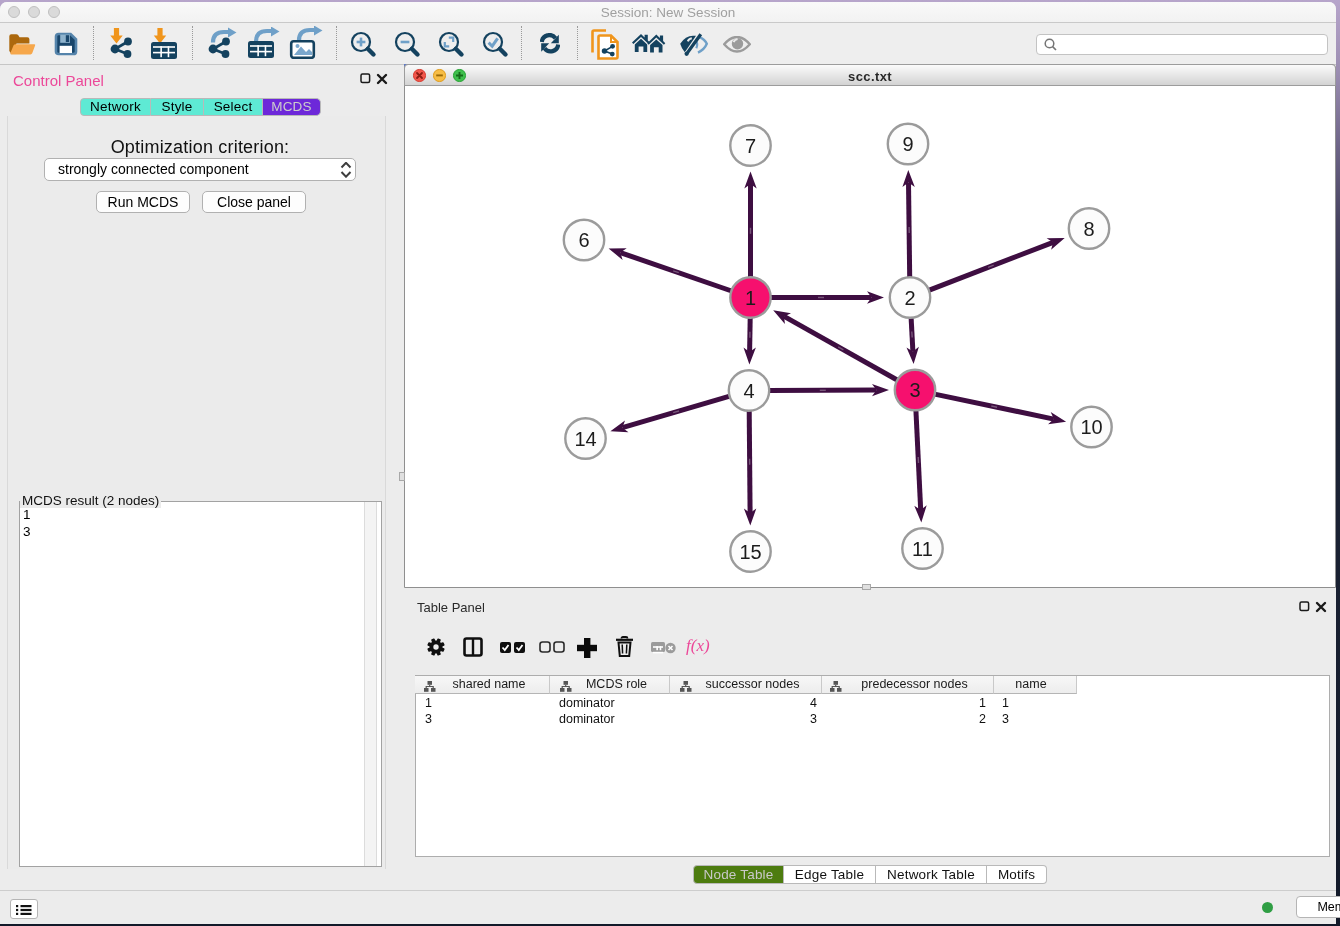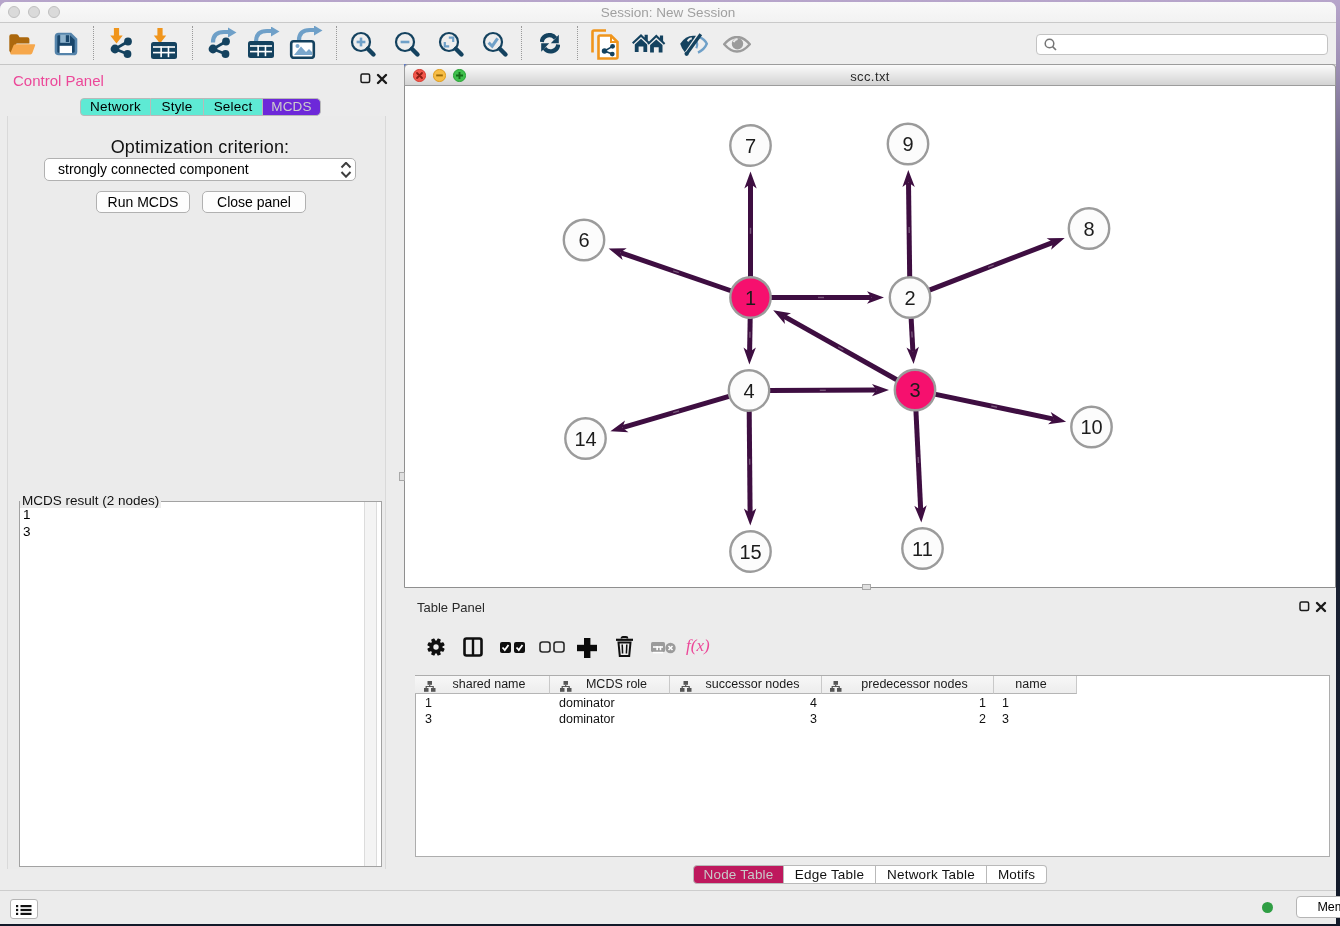--- a/index.html
+++ b/index.html
@@ -25,21 +25,21 @@
 #legend{position:absolute;left:20px;top:493px;background:#ebebeb;padding:0 2px;font-size:13.5px;color:#111}
 #mcdsbox{position:absolute;left:19px;top:501px;width:363px;height:366px;background:#fff;border:1px solid #a2a2a2}
 #mcdstrack{position:absolute;left:364px;top:502px;width:13px;height:364px;background:#f4f4f4;border-left:1px solid #dcdcdc;border-right:1px solid #dcdcdc}
 #mcdstext{position:absolute;left:23px;top:506px;font-size:13.5px;color:#000;line-height:17px}
 #statusbar{position:absolute;left:0;top:890px;width:1336px;height:34px;background:#ececec;border-top:1px solid #cdcdcd}
 #listbtn{position:absolute;left:10px;top:899px;width:28px;height:20px;background:#fff;border:1px solid #b5b5b5;border-radius:3px}
 #membtn{position:absolute;left:1296px;top:896px;width:76px;height:22px;background:#fff;border:1px solid #b5b5b5;border-radius:4px;font-size:12.5px;color:#000;line-height:20px;text-align:center;padding-left:12px}
 #memdot{position:absolute;left:1262px;top:902px;width:11px;height:11px;border-radius:50%;background:#2f9e44}
 #netframe{position:absolute;left:404px;top:64px;width:932px;height:524px;border:1px solid #8f8f8f;border-radius:4px 4px 0 0;background:#fff}
 #nettitle{position:absolute;left:404px;top:64px;width:932px;height:22px;background:linear-gradient(#fbfbfb,#d3d3d3);border:1px solid #9c9c9c;border-radius:4px 4px 0 0}
-#netname{position:absolute;top:4px;left:0;width:100%;text-align:center;font-size:13px;font-weight:normal;letter-spacing:0.4px;color:#2a2a2a}
+#netname{position:absolute;top:4px;left:0;width:100%;text-align:center;font-size:13px;font-weight:bold;letter-spacing:0.4px;color:#2a2a2a}
 .mtl{position:absolute;top:69px;width:12.5px;height:12.5px;border-radius:50%}
 #tablepanel{position:absolute;left:401px;top:590px;width:935px;height:300px;background:#ececec}
 #tphead{position:absolute;left:417px;top:600px;font-size:13px;color:#2a2a2a}
 #tbl{position:absolute;left:415px;top:675px;width:915px;height:182px;background:#fff;border:1px solid #adadad}
 .hcell{position:absolute;top:676px;height:18px;background:linear-gradient(#f7f7f7,#ededed);border-right:1px solid #c9c9c9;border-bottom:1px solid #b5b5b5;font-size:12.5px;color:#1a1a1a;text-align:center;line-height:17px;padding-left:14px}
 .tcell{position:absolute;font-size:12.5px;color:#111;height:16px;line-height:16px}
 .btab{position:absolute;top:865px;height:19px;background:#fff;border:1px solid #b9b9b9;font-size:13.5px;letter-spacing:0.2px;color:#111;text-align:center;line-height:17px}
 </style></head>
 <body>
 <div id="win"></div>
@@ -157,21 +157,21 @@
 <div class="tcell" style="left:425px;top:695px">1</div>
 <div class="tcell" style="left:425px;top:711px">3</div>
 <div class="tcell" style="left:559px;top:695px">dominator</div>
 <div class="tcell" style="left:559px;top:711px">dominator</div>
 <div class="tcell" style="left:670px;top:695px;width:147px;text-align:right">4</div>
 <div class="tcell" style="left:670px;top:711px;width:147px;text-align:right">3</div>
 <div class="tcell" style="left:822px;top:695px;width:164px;text-align:right">1</div>
 <div class="tcell" style="left:822px;top:711px;width:164px;text-align:right">2</div>
 <div class="tcell" style="left:1002px;top:695px">1</div>
 <div class="tcell" style="left:1002px;top:711px">3</div>
-<div class="btab" style="left:693px;width:91px;border-radius:4px 0 0 4px;background:#be185d;color:#c9c9c9">Node Table</div>
+<div class="btab" style="left:693px;width:91px;border-radius:4px 0 0 4px;background:#4d7c0f;color:#c9c9c9">Node Table</div>
 <div class="btab" style="left:784px;width:92px;border-left:none">Edge Table</div>
 <div class="btab" style="left:876px;width:111px;border-left:none">Network Table</div>
 <div class="btab" style="left:987px;width:60px;border-left:none;border-radius:0 4px 4px 0">Motifs</div>
 <div id="statusbar"></div>
 <div id="listbtn"></div>
 <div id="membtn">Memory</div>
 <div id="memdot"></div>
 <svg class="abs" style="left:9px;top:33px" width="28" height="23">
     <path d="M0.3,18 L0.3,3.2 Q0.3,1.2 2.3,1.2 L7.2,1.2 Q8.6,1.2 9.3,2.3 L10.5,4.2 L18.4,4.2 Q20.4,4.2 20.4,6.2 L20.4,10.5 L7.5,10.5 L2.5,21 z" fill="#ac680d"></path>
     <path d="M6.8,11.2 L25.2,11.2 Q26.6,11.2 26.1,12.5 L23.2,20.3 Q22.8,21.4 21.5,21.4 L2.3,21.4 Q0.9,21.4 1.4,20.1 L4.6,12.3 Q5.1,11.2 6.8,11.2 z" fill="#f6a74b"></path>

